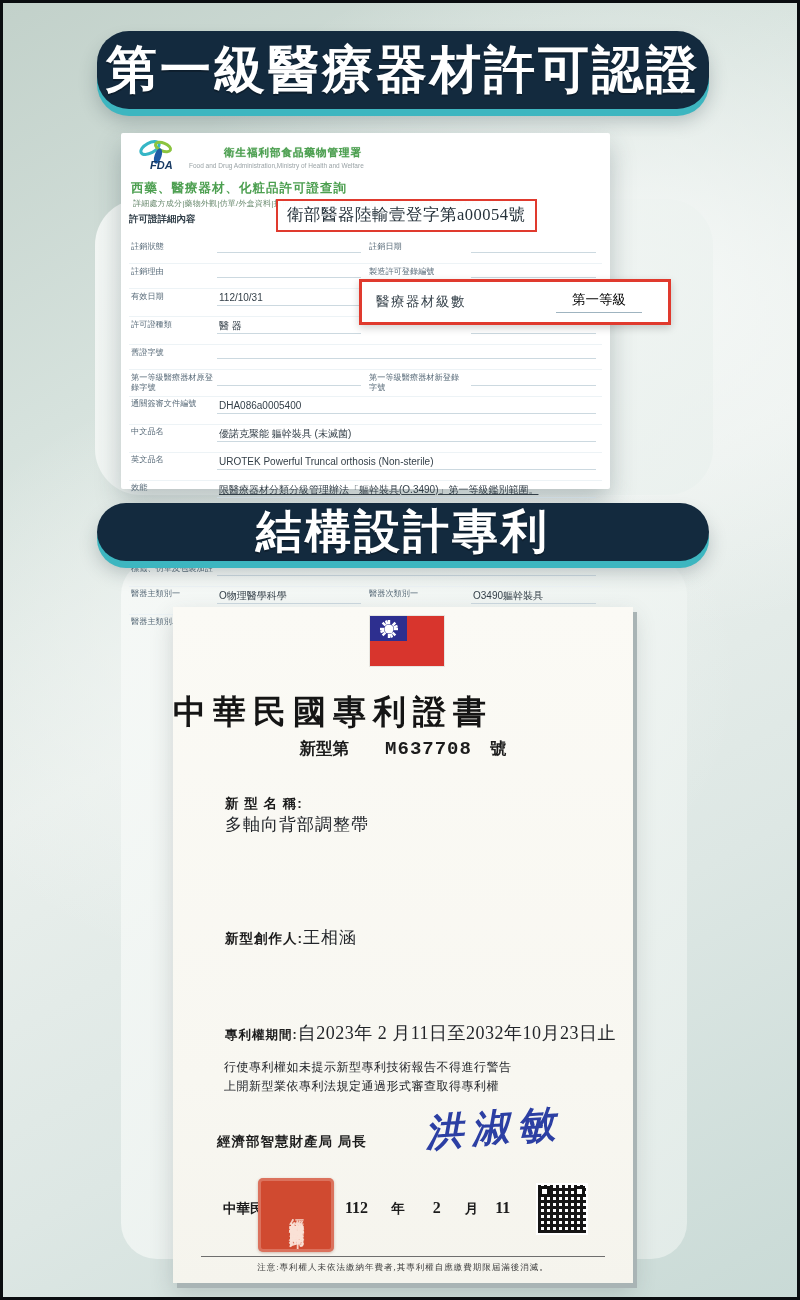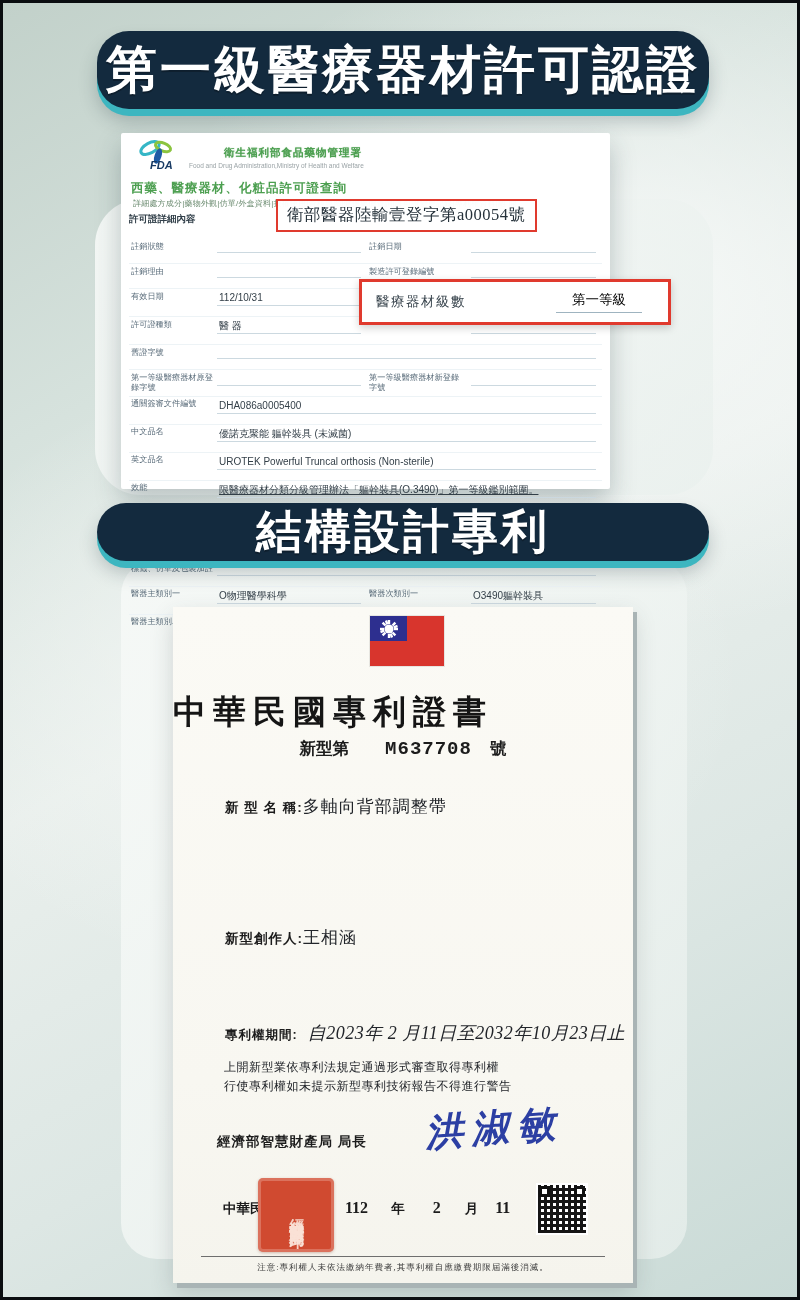--- a/index.html
+++ b/index.html
@@ -64,24 +64,24 @@
   .flag .canton{position:absolute;left:0;top:0;width:37px;height:25px;background:#2d2f8f;
     display:flex;align-items:center;justify-content:center;}
   .cert-title{position:absolute;top:83px;width:100%;text-align:left;
     font-family:"Liberation Serif",serif;font-size:33px;font-weight:bold;letter-spacing:7px;color:#151515;}
   .cert-no{position:absolute;top:131px;width:100%;text-align:center;
     font-family:"Liberation Serif",serif;font-size:16.5px;font-weight:bold;color:#1c1c1c;}
   .cert-no .num{font-family:"Liberation Mono",monospace;font-size:19px;margin:0 18px;letter-spacing:1px;padding-left:18px;}
   .cert-field{position:absolute;left:52px;display:flex;align-items:baseline;}
   .cert-field .lbl{font-size:13.5px;font-weight:bold;color:#1c1c1c;letter-spacing:1px;white-space:nowrap;}
   .cert-field .val{font-family:"Liberation Serif",serif;font-size:17px;color:#22252a;letter-spacing:1px;}
-  .f1{top:188px;} .f2{top:255px;} .f3{top:319px;}
+  .f1{top:188px;flex-direction:column;} .f2{top:255px;} .f3{top:319px;}
   .term-row{top:414px;}
   .term-row .lbl{font-size:12.5px;}
-  .term-row .val{font-size:18px;letter-spacing:0.5px;margin-left:10px;font-style:italic;}
+  .term-row .val{font-size:18px;letter-spacing:0.5px;}
   .legal{position:absolute;left:51px;top:451px;font-size:12px;color:#22252a;line-height:1.6;letter-spacing:.5px;}
   .office{position:absolute;left:44px;top:526px;font-size:13.5px;font-weight:bold;color:#1c1c1c;letter-spacing:1px;}
   .signature{position:absolute;left:252px;top:496px;font-family:"DejaVu Serif",serif;
     font-style:italic;font-weight:bold;font-size:38px;color:#2c3fa3;letter-spacing:8px;
     transform:rotate(-4deg);}
   .date-row{position:absolute;left:50px;top:592px;display:flex;align-items:baseline;
     font-family:"Liberation Serif",serif;color:#1c1c1c;}
   .date-row .era{font-size:13.5px;font-weight:bold;font-family:"Liberation Sans",sans-serif;}
   .date-row .n{font-size:16px;font-weight:bold;}
   .date-row .u{font-size:13.5px;font-weight:bold;}
@@ -253,22 +253,22 @@
     </div>
     <div class="cert-field f3">
       <span class="lbl">新型創作人:</span>
       <span class="val">王相涵</span>
     </div>
     <div class="cert-field term-row">
       <span class="lbl">專利權期間:</span>
       <span class="val">自2023年 2 月11日至2032年10月23日止</span>
     </div>
     <div class="legal">
+      <div>行使專利權如未提示新型專利技術報告不得進行警告</div>
       <div>上開新型業依專利法規定通過形式審查取得專利權</div>
-      <div>行使專利權如未提示新型專利技術報告不得進行警告</div>
     </div>
     <div class="office">經濟部智慧財產局 局長</div>
     <div class="signature">洪淑敏</div>
     <div class="seal">經濟部智慧財產局印</div>
     <div class="date-row">
       <span class="era">中華民國</span>
       <span class="n dy">112</span>
       <span class="u uy">年</span>
       <span class="n dm">2</span>
       <span class="u um">月</span>

